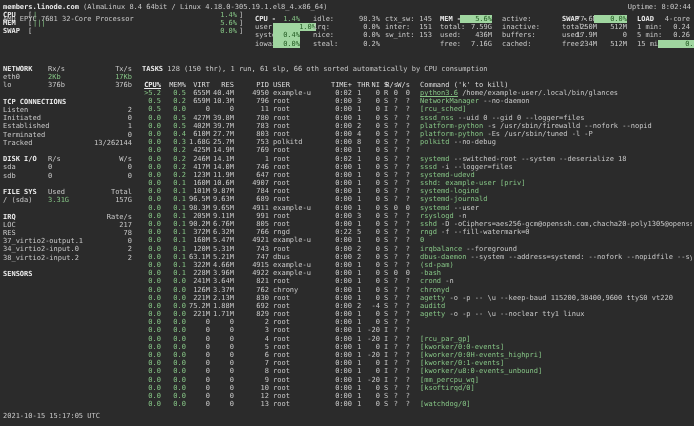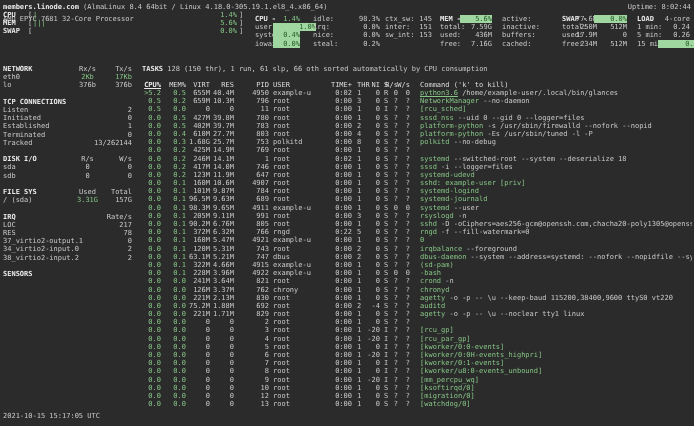--- a/index.html
+++ b/index.html
@@ -11,21 +11,21 @@
   .r{text-align:right}
   .b{font-weight:bold;color:#eaeaea}
   .g{color:#86c586}
   .u{text-decoration:underline}
   .box{background:#a0d6a0;color:#235c23}
   .ml{margin-left:4.2px}
   .line{position:absolute;left:0;width:694px;height:8.2px}
   .sect{position:absolute;left:0}
   .srow{position:relative;height:8.2px}
   .sl{position:absolute;left:3px;white-space:pre}
-  .sv1{position:absolute;left:60px;width:55px;text-align:center;white-space:pre}
+  .sv1{position:absolute;left:48px;width:55px;text-align:left;white-space:pre}
   .sv2{position:absolute;left:80px;width:52px;text-align:right;white-space:pre}
   .pcpu{left:120px;width:41px}
   .pmem{left:158px;width:28px}
   .pvirt{left:178px;width:32px}
   .pres{left:202px;width:32px}
   .ppid{left:237px;width:32px}
   .puser{left:273px}
   .ptime{left:318px;width:34px}
   .pthr{left:357px}
   .pni{left:362px;width:18px}
@@ -815,21 +815,20 @@
         <span class="abs r pvirt">0</span>
         <span class="abs r pres">0</span>
         <span class="abs r ppid">3</span>
         <span class="abs puser">root</span>
         <span class="abs r ptime">0:00</span>
         <span class="abs pthr">1</span>
         <span class="abs r pni">-20</span>
         <span class="abs pst">I</span>
         <span class="abs r prs">?</span>
         <span class="abs r pws">?</span>
-        <span class="abs pcmd"><span class="g">[rcu_gp]</span><span></span></span>
       </div>
 
       <div class="srow">
         <span class="abs r g pcpu">0.0</span>
         <span class="abs r g pmem">0.0</span>
         <span class="abs r pvirt">0</span>
         <span class="abs r pres">0</span>
         <span class="abs r ppid">4</span>
         <span class="abs puser">root</span>
         <span class="abs r ptime">0:00</span>
@@ -943,21 +942,20 @@
         <span class="abs r pvirt">0</span>
         <span class="abs r pres">0</span>
         <span class="abs r ppid">12</span>
         <span class="abs puser">root</span>
         <span class="abs r ptime">0:00</span>
         <span class="abs pthr">1</span>
         <span class="abs r pni">0</span>
         <span class="abs pst">S</span>
         <span class="abs r prs">?</span>
         <span class="abs r pws">?</span>
-        <span class="abs pcmd"><span class="g">[migration/0]</span><span></span></span>
       </div>
 
       <div class="srow">
         <span class="abs r g pcpu">0.0</span>
         <span class="abs r g pmem">0.0</span>
         <span class="abs r pvirt">0</span>
         <span class="abs r pres">0</span>
         <span class="abs r ppid">13</span>
         <span class="abs puser">root</span>
         <span class="abs r ptime">0:00</span>

